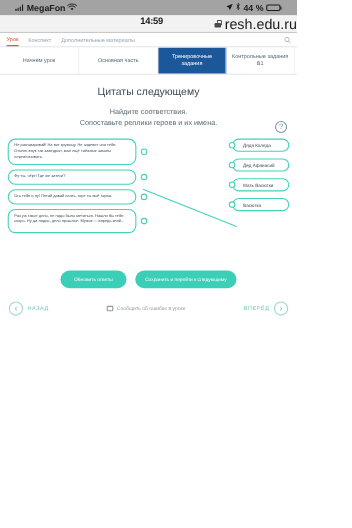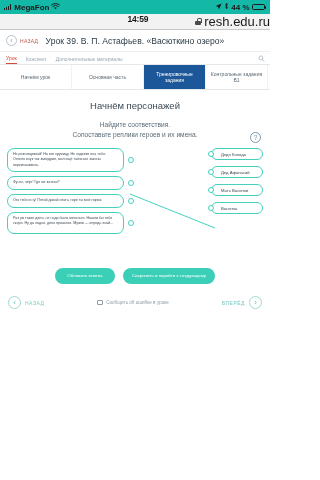--- a/index.html
+++ b/index.html
@@ -6,23 +6,23 @@
   html, body {
     width: 270px; height: 480px;
     background: #ffffff;
     font-family: "Liberation Sans", sans-serif;
     overflow: hidden;
   }
   #app { width: 270px; height: 480px; position: relative; background:#fff; }
 
   
   .statusbar {
-    height: 14px; background: #14b8a6;
+    height: 14px; background: #a3a3a3;
     display: flex; align-items: center; justify-content: space-between;
-    padding: 0 4px; font-size: 8px; font-weight: bold; color: #1a1a1a;
+    padding: 0 14px; font-size: 8px; font-weight: bold; color: #1a1a1a;
   }
   .sb-left, .sb-right { display: flex; align-items: center; gap: 2px; }
   .sb-center { font-size: 8.5px; font-weight: bold; letter-spacing: -0.2px; margin-top: 24px; }
   .signal { display: inline-flex; align-items: flex-end; gap: 0.6px; height: 6px; }
   .signal i { width: 1.4px; background: #1a1a1a; display: block; border-radius: .3px; }
   .signal i:nth-child(1){height:2px} .signal i:nth-child(2){height:3.2px}
   .signal i:nth-child(3){height:4.4px} .signal i:nth-child(4){height:5.6px}
   .carrier { font-size: 8px; font-weight: bold; margin-left: 1px; }
   .batt { display:inline-flex; align-items:center; }
   .batt-body { width:13px;height:6.5px;border:1px solid #1a1a1a;border-radius:1.5px;padding:1px; }
@@ -177,27 +177,20 @@
         <span class="batt-cap"></span>
       </span>
     </div>
   </div>
 
   <div class="urlbar">
     <span class="lock"></span>
     <span>resh.edu.ru</span>
   </div>
 
-  <div class="site-header">
-    <div class="back-pill">
-      <span class="circ-btn">‹</span>
-      <span class="back-label">назад</span>
-    </div>
-    <div class="lesson-title">Урок 39. В. П. Астафьев. «Васюткино озеро»</div>
-  </div>
 
   <div class="subtabs">
     <span class="subtab active">Урок</span>
     <span class="subtab">Конспект</span>
     <span class="subtab">Дополнительные материалы</span>
     <span class="search-ic">
       <svg viewBox="0 0 12 12" width="7" height="7">
           <circle cx="5" cy="5" r="3.4" stroke="#8fa3b0" stroke-width="1.1" fill="none"></circle>
           <line x1="7.6" y1="7.6" x2="11" y2="11" stroke="#8fa3b0" stroke-width="1.1"></line>
         </svg>
@@ -206,21 +199,21 @@
 
   <div class="sectiontabs">
     <div class="sec" style="width:72px">Начнём урок</div>
     <div class="sec" style="width:72px">Основная часть</div>
     <div class="sec active" style="width:62px">Тренировочные задания</div>
     <div class="sec" style="width:62px">Контрольные задания В1</div>
     <div class="sec" style="width:48px">Контрольные задания В2</div>
   </div>
 
   <div class="task">
-    <div class="task-title">Начнём персонажей</div>
+    <div class="task-title">Цитаты следующему</div>
     <div class="task-instr">Найдите соответствия.</div>
     <div class="task-instr">Сопоставьте реплики героев и их имена.</div>
     <div class="help-ic">?</div>
 
     <div class="match">
       <svg class="match-svg" viewBox="0 0 270 110" preserveAspectRatio="none">
         <line x1="130" y1="46" x2="215" y2="80" stroke="#43d1bd" stroke-width="1"></line>
       </svg>
 
       <div class="col-left">

